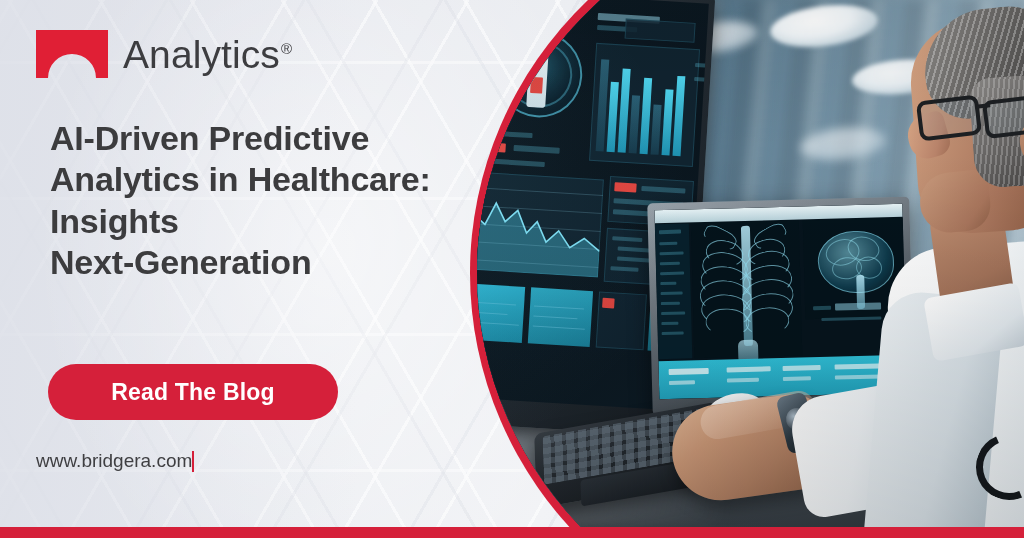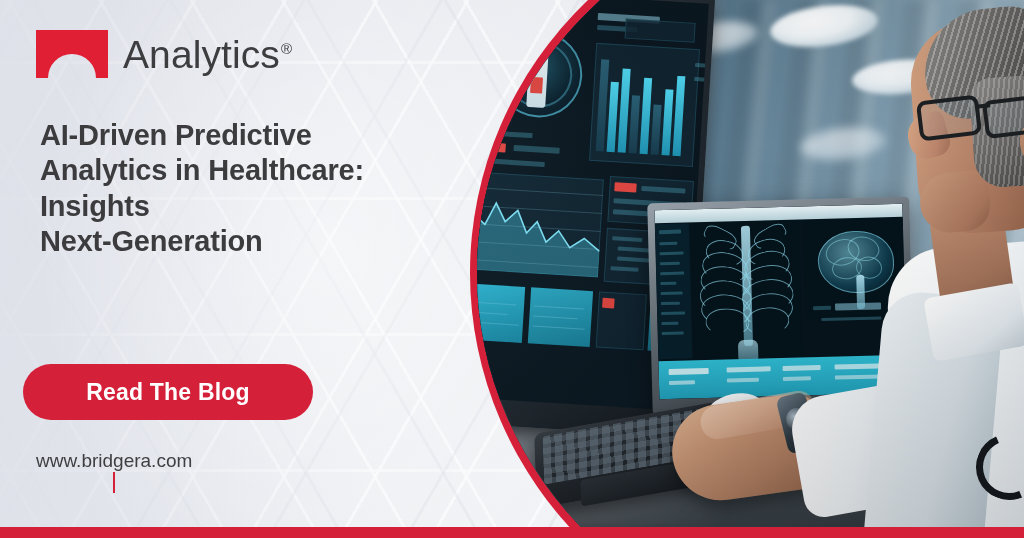--- a/index.html
+++ b/index.html
@@ -379,41 +379,41 @@
   .logo-text {
     font-size:39px; font-weight:400; color:#3d3d40;
     letter-spacing:.1px; line-height:1; position:relative;
   }
   .logo-reg {
     font-size:15px; font-weight:400; color:#3d3d40;
     vertical-align:super; margin-left:1px;
   }
 
   .headline {
-    position:absolute; left:40px; top:118px; width:430px;
-    color:#3c3c3e; font-size:29px; line-height:1.22;
+    position:absolute; left:50px; top:118px; width:430px;
+    color:#3c3c3e; font-size:34px; line-height:1.22;
     letter-spacing:-.2px;
   }
   .hl-1 { font-weight:600; display:block; }
   .hl-2 { font-weight:700; display:block; }
 
   .cta {
-    position:absolute; left:23px; top:364px;
+    position:absolute; left:48px; top:364px;
     width:290px; height:56px;
     background:#d5203a; border:none; border-radius:28px;
     color:#ffffff; font-family:"Liberation Sans", sans-serif;
     font-size:23px; font-weight:700; letter-spacing:.2px;
     cursor:pointer;
     display:flex; align-items:center; justify-content:center;
   }
 
   .contact {
     position:absolute; left:36px; top:450px;
     display:flex; align-items:center; 
-    font-size:19px; color:#3f3f42; font-weight:400;flex-direction:column;
+    font-size:19px; color:#3f3f42; font-weight:400;
   }
   .contact a { color:#3f3f42; text-decoration:none; }
   .sep { width:2px; height:21px; background:#d5203a; display:inline-block; }
 </style>
 </head>
 <body>
 
 <div id="banner">
 
   <div class="bg-base"></div>

